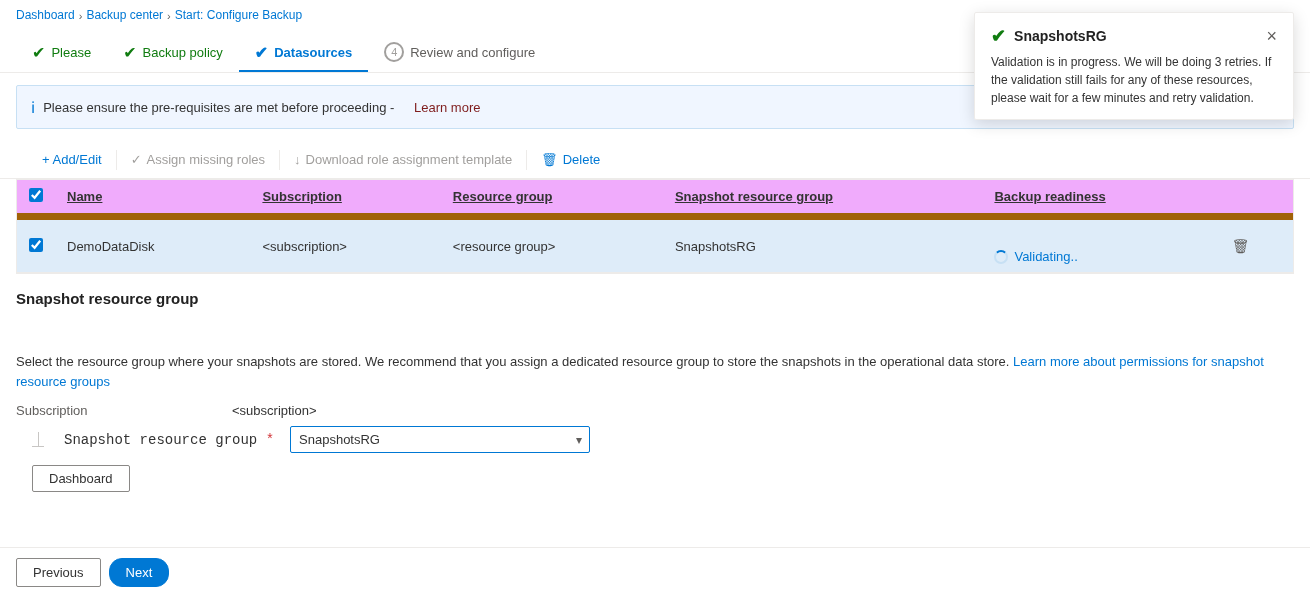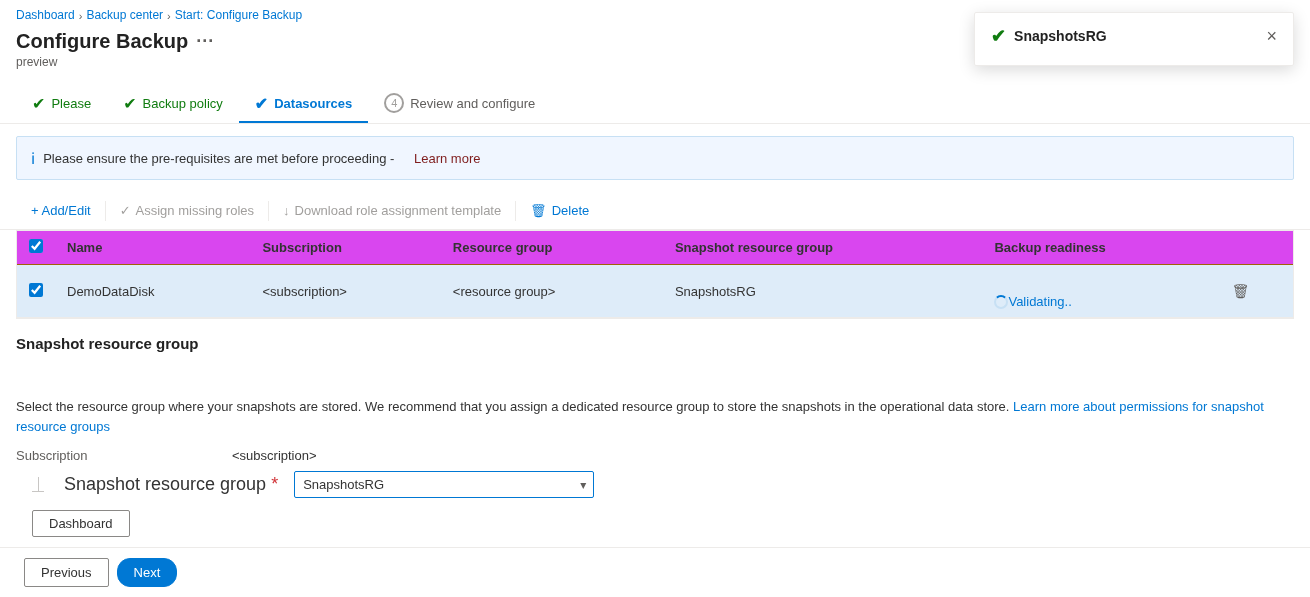--- a/index.html
+++ b/index.html
@@ -20,52 +20,52 @@
     .wizard-tab.active { color: #0078d4; border-bottom: 2px solid #0078d4; font-weight: 600; }
     .wizard-tab.completed { color: #107c10; }
     .wizard-tab .tab-num { width: 20px; height: 20px; border-radius: 50%; border: 2px solid #a19f9d; display: flex; align-items: center; justify-content: center; font-size: 11px; color: #a19f9d; }
     .wizard-tab .tab-check { color: #107c10; font-size: 16px; }
     .wizard-tab.active .tab-check { color: #0078d4; }
 
     .info-bar { background: #f0f6ff; border: 1px solid #c7e0f4; margin: 12px 16px; padding: 10px 14px; border-radius: 2px; font-size: 13px; display: flex; align-items: center; gap: 8px; color: #333; }
     .info-icon { color: #0078d4; font-size: 16px; }
     .info-bar a { color: #7f1d1d; text-decoration: none; }
 
-    .toolbar { display: flex; align-items: center; gap: 0; padding: 6px 21px; border-bottom: 1px solid #edebe9; }
+    .toolbar { display: flex; align-items: center; gap: 0; padding: 6px 32px; border-bottom: 1px solid #edebe9; }
     .toolbar-btn { display: flex; align-items: center; gap: 5px; padding: 5px 10px; font-size: 13px; color: #0078d4; cursor: pointer; background: none; border: none; border-radius: 2px; }
     .toolbar-btn.disabled { color: #a19f9d; cursor: default; }
     .toolbar-sep { width: 1px; height: 20px; background: #edebe9; margin: 0 4px; }
 
     .table-container { margin: 0 16px; border: 1px solid #edebe9; }
     table { width: 100%; border-collapse: collapse; }
-    th { background: #d946ef; padding: 8px 12px; text-align: left; font-size: 13px; font-weight: 600; color: #333; border-bottom: 1px solid #a16207; }
+    th { background: #f0abfc; padding: 8px 12px; text-align: left; font-size: 13px; font-weight: 600; color: #333; border-bottom: 7px solid #a16207; text-decoration: underline; }
     td { padding: 8px 12px; font-size: 13px; color: #333; border-bottom: 1px solid #edebe9; }
     tr.selected-row { background: #deecf9; }
     .checkbox-cell { width: 32px; }
     .checkbox { width: 14px; height: 14px; accent-color: #0078d4; cursor: pointer; }
     .delete-icon { color: #605e5c; cursor: pointer; font-size: 14px; }
-    .validating-cell { display: flex; align-items: flex-end; color: #0078d4; margin-top: 21px; }
+    .validating-cell { display: flex; align-items: flex-end; gap: 6px; color: #0078d4; margin-top: 21px; }
     .spin { display: inline-block; border: 2px solid #c7e0f4; border-top-color: #0078d4; border-radius: 50%; width: 14px; height: 14px; animation: spin 1s linear infinite; }
     @keyframes spin { to { transform: rotate(360deg); } }
 
     .warning-row td { background: #fff8e1; }
     .warning-icon { color: #f7a600; margin-right: 6px; }
 
     .section { padding: 16px 16px 8px; }
     .section-title { font-size: 15px; font-weight: 700; color: #222; margin-bottom: 8px; }
     .section-desc { font-size: 13px; color: #333; line-height: 1.5; margin-bottom: 12px; margin-top: 45px; }
     .section-desc a { color: #0078d4; text-decoration: none; }
 
     select.dropdown { width: 300px; padding: 5px 28px 5px 8px; font-size: 13px; border: 1px solid #0078d4; border-radius: 2px; background: #fff; color: #333; appearance: none; cursor: pointer; }
     .select-wrapper { position: relative; display: inline-block; }
     .select-wrapper::after { content: '▾'; position: absolute; right: 8px; top: 50%; transform: translateY(-50%); color: #605e5c; pointer-events: none; font-size: 12px; }
 
     .validate-btn { padding: 5px 16px; font-size: 13px; border: 1px solid #8a8886; background: #fff; color: #333; cursor: pointer; border-radius: 2px; margin-left: 16px; margin-bottom: 16px; }
 
-    .footer { position: fixed; bottom: 0; left: 0; right: 0; background: #fff; border-top: 1px solid #edebe9; padding: 10px 24px; display: flex; gap: 8px; }
+    .footer { position: fixed; bottom: 0; left: 0; right: 0; background: #fff; border-top: 1px solid #edebe9; padding: 10px 16px; display: flex; gap: 8px; }
     .btn-prev { padding: 6px 16px; font-size: 13px; border: 1px solid #8a8886; background: #fff; color: #333; cursor: pointer; border-radius: 2px; }
     .btn-next { padding: 6px 16px; font-size: 13px; background: #0078d4; color: #fff; border: 1px solid #0078d4; cursor: pointer; border-radius: 13px; }
 
     
     .toast { position: fixed; top: 12px; right: 16px; width: 320px; background: #fff; border: 1px solid #edebe9; border-radius: 2px; box-shadow: 0 4px 16px rgba(0,0,0,0.15); padding: 12px 16px; z-index: 999; }
     .toast-header { display: flex; align-items: center; gap: 8px; font-size: 14px; font-weight: 600; color: #222; margin-bottom: 6px; }
     .toast-check { color: #107c10; font-size: 18px; }
     .toast-close { margin-left: auto; cursor: pointer; font-size: 18px; color: #605e5c; background: none; border: none; line-height: 1; }
     .toast-body { font-size: 12px; color: #333; line-height: 1.5; }
 
@@ -77,27 +77,20 @@
 <div class="main-content">
 
   <div class="breadcrumb">
     <a>Dashboard</a>
     <span class="breadcrumb-sep">›</span>
     <a>Backup center</a>
     <span class="breadcrumb-sep">›</span>
     <a>Start: Configure Backup</a>
   </div>
 
-  <div class="page-header">
-    <div class="page-title">
-      <span>Configure Backup</span>
-      <span class="page-title-more">···</span>
-    </div>
-    <div class="page-subtitle">preview</div>
-  </div>
 
   <div class="wizard-tabs">
     <div class="wizard-tab completed">
       <span class="tab-check">✔</span>
       <span>Please</span>
     </div>
     <div class="wizard-tab completed">
       <span class="tab-check">✔</span>
       <span>Backup policy</span>
     </div>
@@ -190,21 +183,21 @@
       <span style="font-size:13px; color:#605e5c; min-width:200px;">Subscription</span>
       <span style="font-size:13px; color:#333;">&lt;subscription&gt;</span>
     </div>
 
     
     <div style="display:flex; align-items:center; gap:16px; margin-bottom:12px; margin-left:16px;">
       <div style="display:flex; flex-direction:column; align-items:center; margin-right:4px;">
         <div style="width:1px; height:14px; background:#c8c6c4;"></div>
         <div style="width:12px; height:1px; background:#c8c6c4;"></div>
       </div>
-      <span style="font-size:18px; color:#333; min-width:170px;">
+      <span style="font-size:14px; color:#333; min-width:170px;font-family:Liberation Mono, monospace;">
         <span>Snapshot resource group</span>
         <span style="color:#d13438;"> *</span>
       </span>
       <div class="select-wrapper">
         <select class="dropdown">
           <option>SnapshotsRG</option>
         </select>
       </div>
     </div>
 
@@ -217,13 +210,14 @@
   <button class="btn-prev">Previous</button>
   <button class="btn-next">Next</button>
 </div>
 
 <div class="toast">
   <div class="toast-header">
     <span class="toast-check">✔</span>
     <span>SnapshotsRG</span>
     <button class="toast-close">×</button>
   </div>
+  <div class="toast-body">Validation is in progress. We will be doing 3 retries. If the validation still fails for any of these resources, please wait for a few minutes and retry validation.</div>
 </div>
 
 </body></html>

